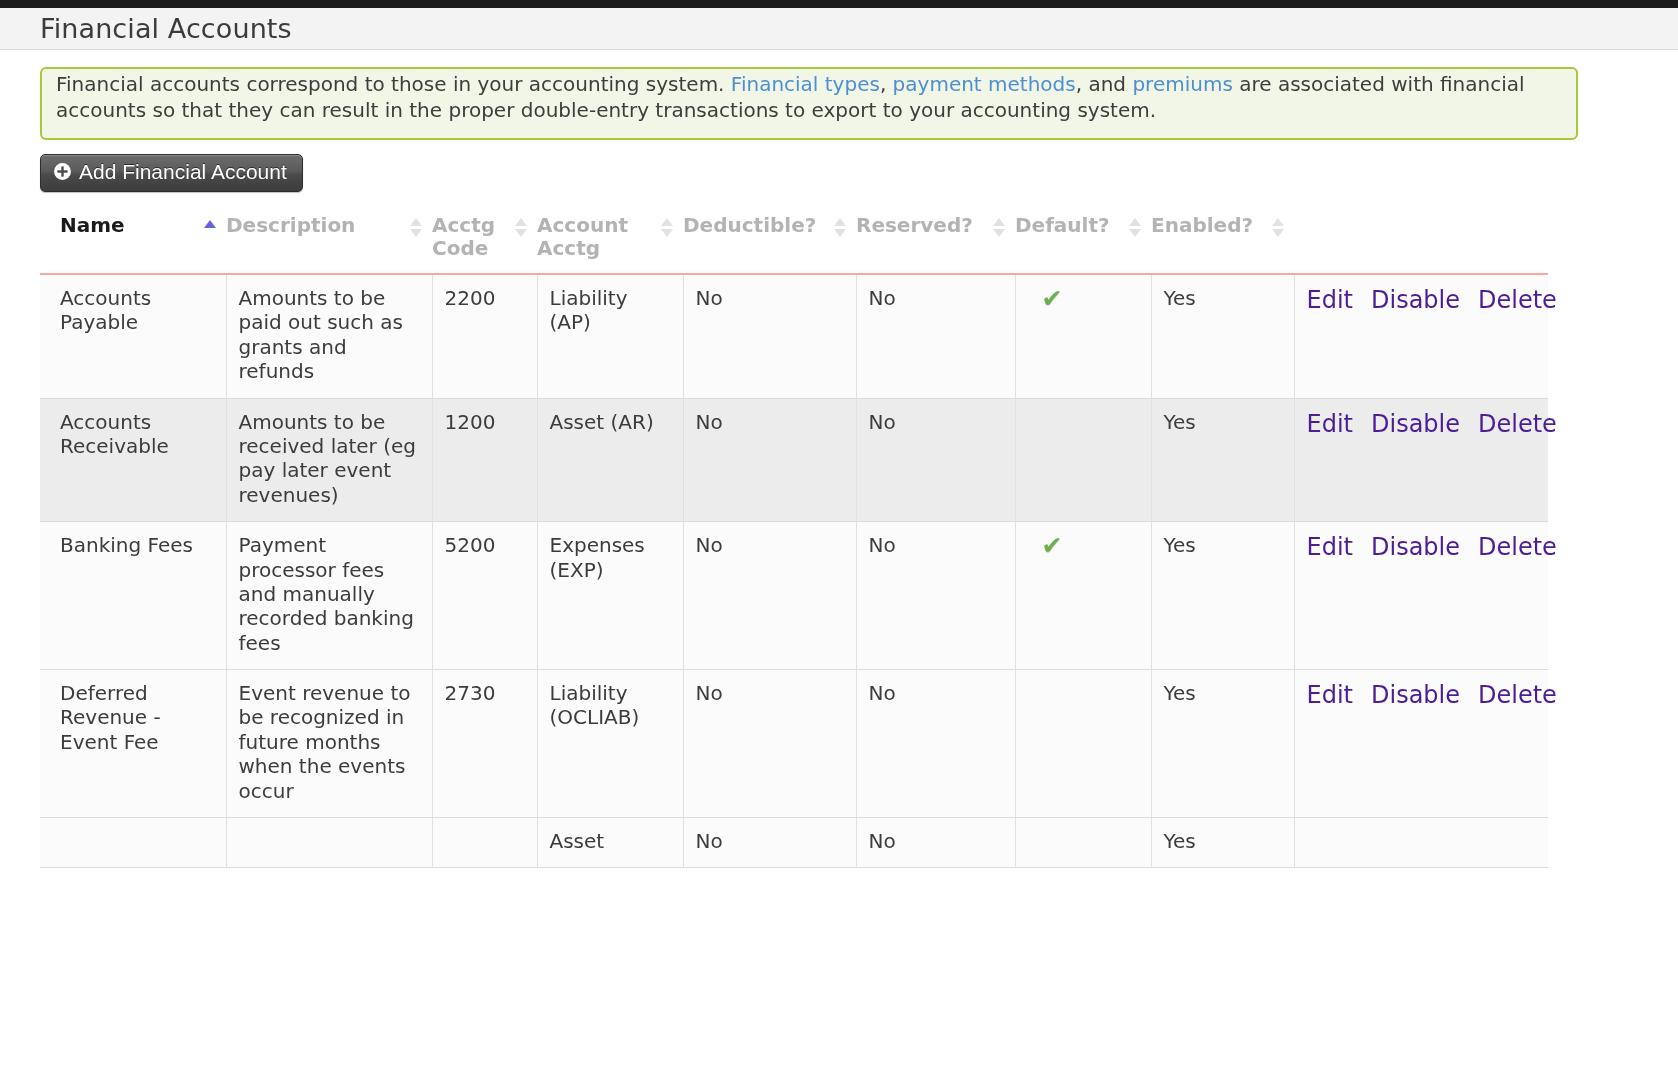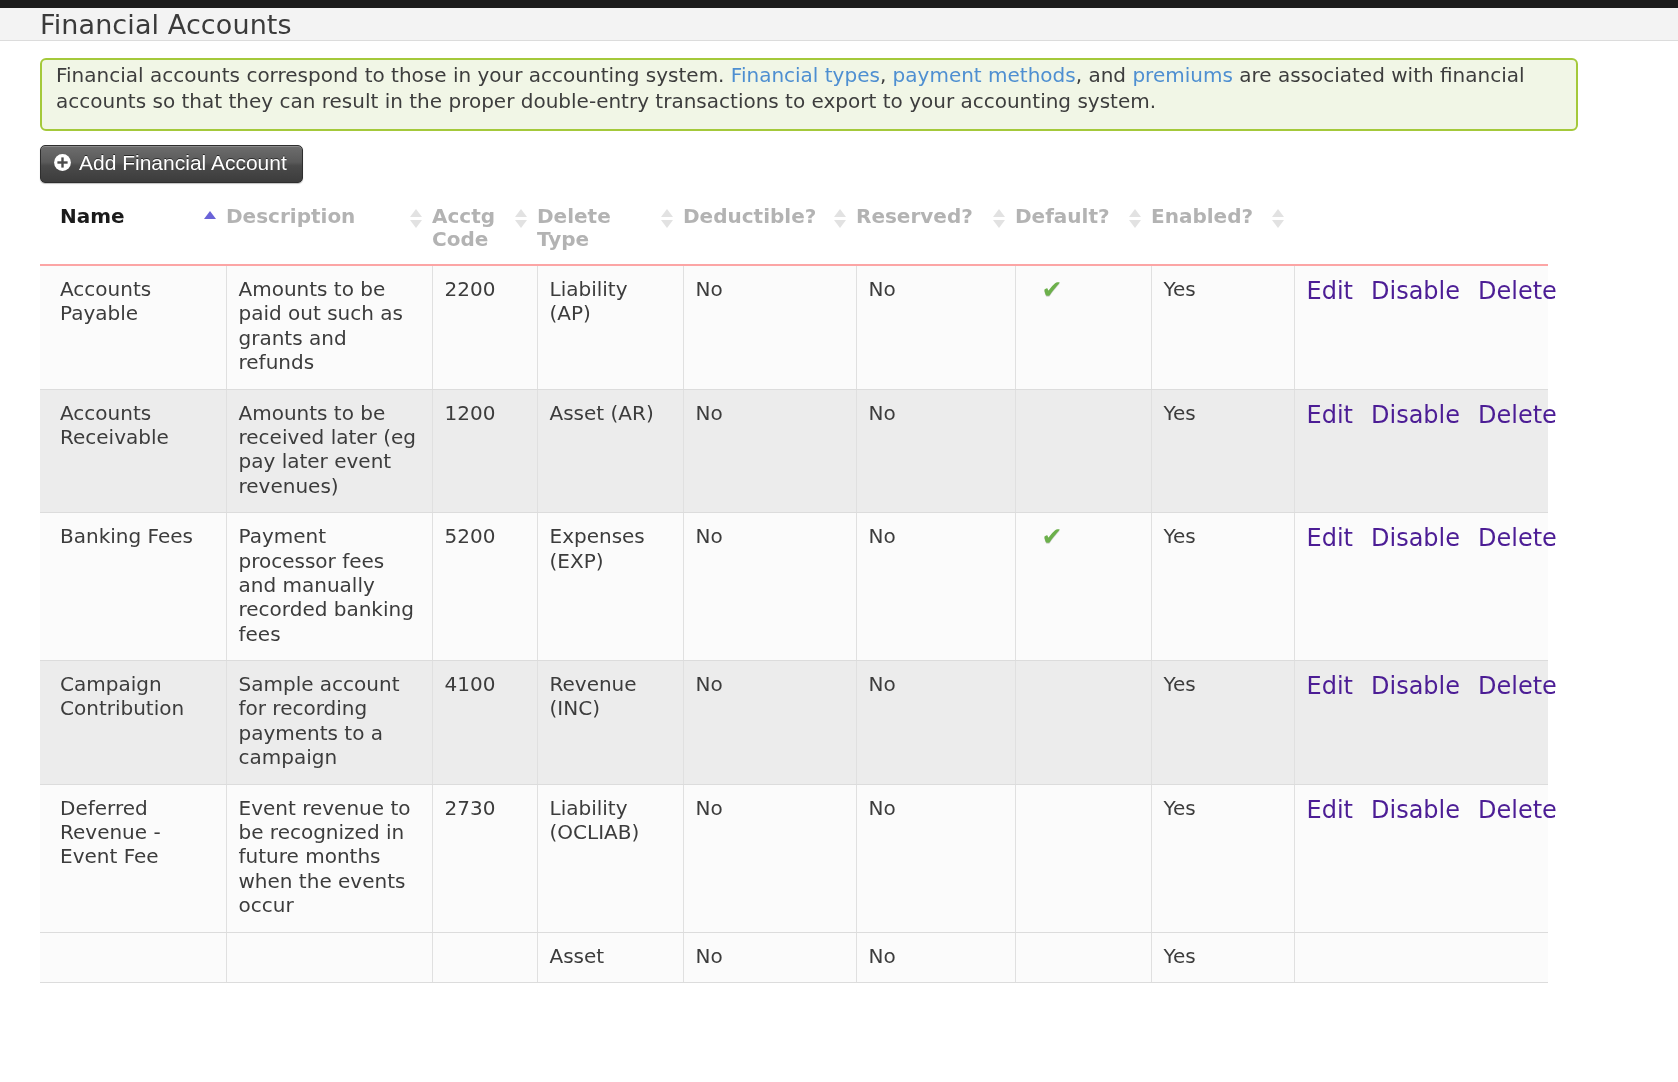--- a/index.html
+++ b/index.html
@@ -11,21 +11,21 @@
     overflow: hidden;
   }
 
   
   .topbar {
     height: 8px;
     background: #1c1c1c;
     width: 100%;
   }
   .title-band {
-    height: 33px;
+    height: 42px;
     background: #f3f3f3;
     border-bottom: 1px solid #dcdcdc;
     display: flex;
     align-items: center;
     padding-left: 40px;
   }
   .page-title {
     font-size: 27px;
     color: #3b3b3b;
     font-weight: 400;
@@ -235,21 +235,21 @@
             <div class="th-inner">
               <span class="th-label">Acctg Code</span>
               <span class="sort-arrows">
                   <i class="arrow-up"></i>
                   <i class="arrow-down"></i>
                 </span>
             </div>
           </th>
           <th>
             <div class="th-inner">
-              <span class="th-label">Delete Type</span>
+              <span class="th-label">Account Acctg</span>
               <span class="sort-arrows">
                   <i class="arrow-up"></i>
                   <i class="arrow-down"></i>
                 </span>
             </div>
           </th>
           <th>
             <div class="th-inner">
               <span class="th-label">Deductible?</span>
               <span class="sort-arrows">
@@ -315,31 +315,20 @@
             <td class="c-name">Banking Fees</td>
             <td class="c-desc">Payment processor fees and manually recorded banking fees</td>
             <td class="c-code">5200</td>
             <td class="c-type">Expenses (EXP)</td>
             <td class="c-ded">No</td>
             <td class="c-res">No</td>
             <td class="c-def"><span class="check">✔</span></td>
             <td class="c-en">Yes</td>
             <td class="c-actions"><a href="#">Edit</a><a href="#">Disable</a><a href="#">Delete</a></td>
           </tr>
-          <tr class="even">
-            <td class="c-name">Campaign Contribution</td>
-            <td class="c-desc">Sample account for recording payments to a campaign</td>
-            <td class="c-code">4100</td>
-            <td class="c-type">Revenue (INC)</td>
-            <td class="c-ded">No</td>
-            <td class="c-res">No</td>
-            <td class="c-def"></td>
-            <td class="c-en">Yes</td>
-            <td class="c-actions"><a href="#">Edit</a><a href="#">Disable</a><a href="#">Delete</a></td>
-          </tr>
           <tr class="odd">
             <td class="c-name">Deferred Revenue - Event Fee</td>
             <td class="c-desc">Event revenue to be recognized in future months when the events occur</td>
             <td class="c-code">2730</td>
             <td class="c-type">Liability (OCLIAB)</td>
             <td class="c-ded">No</td>
             <td class="c-res">No</td>
             <td class="c-def"></td>
             <td class="c-en">Yes</td>
             <td class="c-actions"><a href="#">Edit</a><a href="#">Disable</a><a href="#">Delete</a></td>

